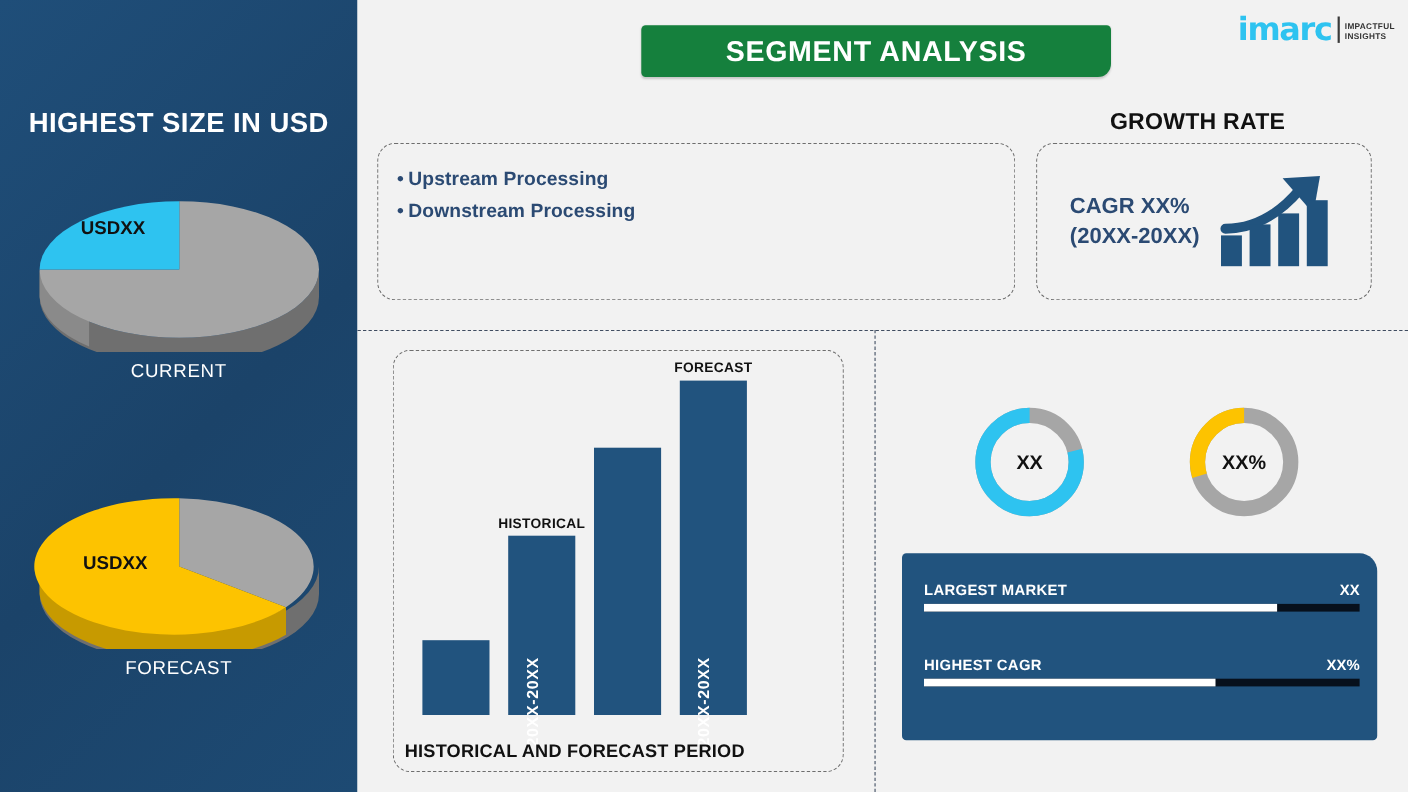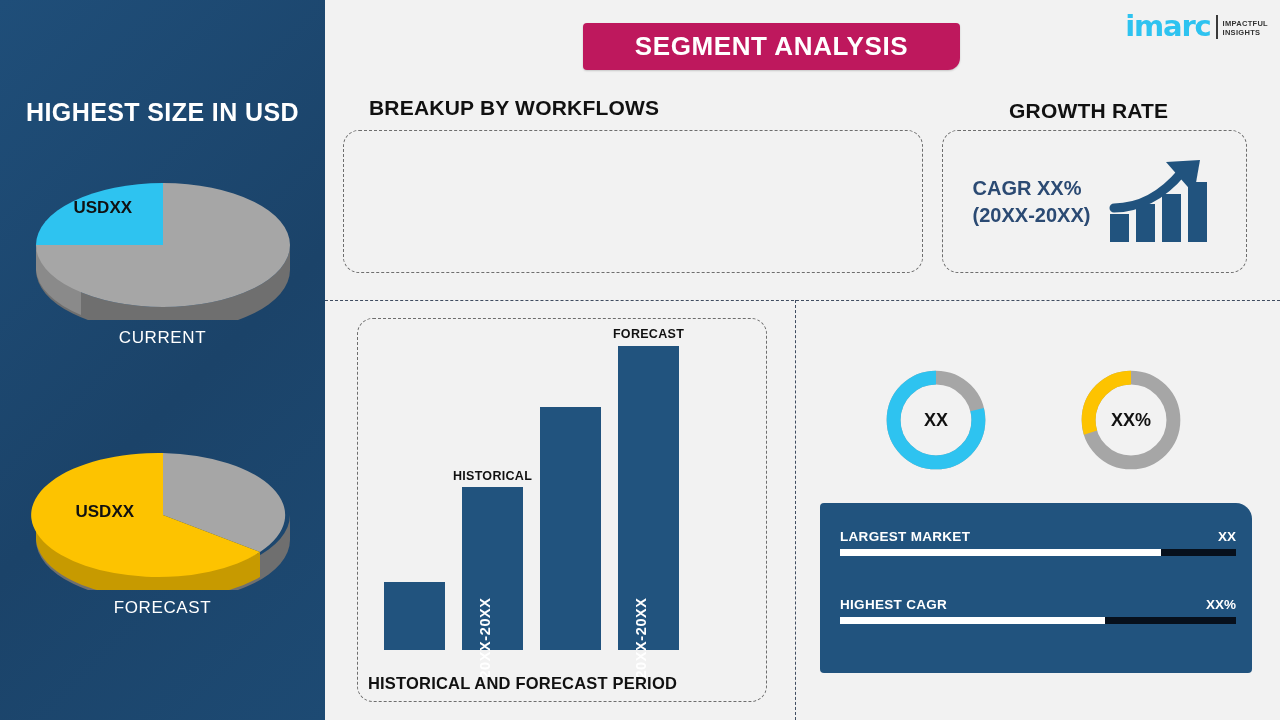--- a/index.html
+++ b/index.html
@@ -34,22 +34,22 @@
   }
 
   
   #canvas{
     position:absolute; left:325px; top:0; width:955px; height:720px;
     background:#f2f2f2;
   }
 
   
   #header-banner{
-    position:absolute; left:258px; top:23px; width:377px; height:47px;
-    background:#be185d; border-radius:4px 4px 12px 4px;
+    position:absolute; left:258px; top:23px; width:427px; height:47px;
+    background:#15803d; border-radius:4px 4px 12px 4px;
     display:flex; align-items:center; justify-content:center;
     box-shadow:0 1px 2px rgba(0,0,0,.18);
   }
   #header-banner span{
     color:#ffffff; font-size:26px; font-weight:bold; letter-spacing:.6px;
   }
 
   
   #logo{ position:absolute; right:12px; top:12px; display:flex; align-items:flex-end; }
   #logo-mark{
@@ -193,22 +193,29 @@
     <div id="logo-divider"></div>
     <div id="logo-tag">
       <div>IMPACTFUL</div>
       <div>INSIGHTS</div>
     </div>
   </div>
 
   <div id="h-divider"></div>
   <div id="v-divider"></div>
 
-  <div class="sec-title" id="workflows-title">BREAKUP BY WORKFLOWS</div>
   <div class="dashbox" id="workflows-box"></div>
+  <div id="workflows-list">
+    <div class="wf-item">
+      <span class="bullet">•</span><span>Upstream Processing</span>
+    </div>
+    <div class="wf-item">
+      <span class="bullet">•</span><span>Downstream Processing</span>
+    </div>
+  </div>
 
   <div class="sec-title" id="growth-title">GROWTH RATE</div>
   <div class="dashbox" id="growth-box"></div>
   <div id="growth-inner">
     <div id="cagr-text">
       <div>CAGR XX%</div>
       <div>(20XX-20XX)</div>
     </div>
     <svg width="108" height="92" viewBox="0 0 108 92">
       <path d="M6 52 C30 52 54 40 74 16" stroke="#21537e" stroke-width="9" fill="none" stroke-linecap="round"></path>

